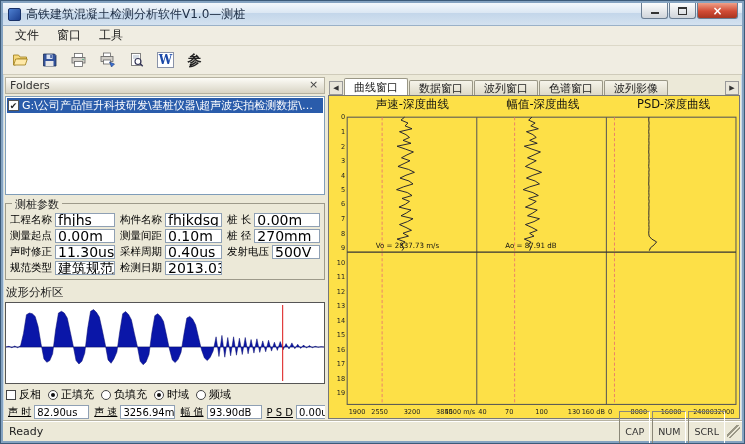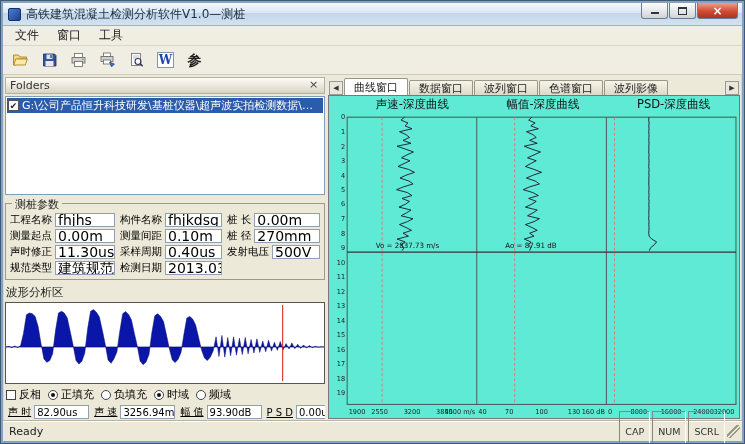--- a/index.html
+++ b/index.html
@@ -58,21 +58,21 @@
   .mval{width:55px;height:14px;background:#fff;border:1px solid #8fa0b4;padding:0 2px;line-height:13px;overflow:hidden;flex:none;}
   
   .right-panel{flex:1;display:flex;flex-direction:column;min-width:0;min-height:0;}
   .tabs{height:18px;display:flex;align-items:flex-end;gap:1px;padding:0 1px;flex:none;}
   .tscroll{width:14px;height:14px;border:1px solid #999;background:#e9e6da;font-size:7px;display:flex;
            align-items:center;justify-content:center;color:#333;margin-bottom:0;}
   .tscroll.right{margin-left:auto;}
   .tab{padding:1px 9px;height:15px;font-size:11px;border:1px solid #9a9786;border-bottom:none;border-radius:2px 2px 0 0;
        background:linear-gradient(#f6f4ea,#ddd9c8);display:flex;align-items:center;color:#222;white-space:nowrap;}
   .tab.active{background:#fff;height:17px;}
-  .chart-area{flex:1;border:1px solid #777;background:#5eead4;display:flex;flex-direction:column;min-height:0;}
+  .chart-area{flex:1;border:1px solid #777;background:#fde047;display:flex;flex-direction:column;min-height:0;}
   .chart-titles{display:grid;grid-template-columns:1fr 1fr 1fr;padding-left:18px;font-size:11.5px;text-align:center;
                 height:17px;align-items:center;color:#111;flex:none;}
   #charts-svg{flex:1;width:100%;height:100%;display:block;min-height:0;}
   
   .statusbar{height:20px;border-top:1px solid #fff;box-shadow:0 -1px 0 #b7b3a2;background:#ece9d8;display:flex;
              align-items:center;padding:0 2px 0 6px;font-size:11px;color:#222;flex:none;gap:2px;}
   .status-cells{margin-left:auto;display:flex;gap:2px;align-items:center;}
   .scell{border:1px solid;border-color:#8a8778 #fff #fff #8a8778;padding:14px 5px;font-size:9.5px;color:#333;}
   .grip{width:13px;height:13px;background:
         linear-gradient(135deg,transparent 0 7px,#9a9786 7px 8.5px,transparent 8.5px 10.5px,#9a9786 10.5px 12px,transparent 12px);}

